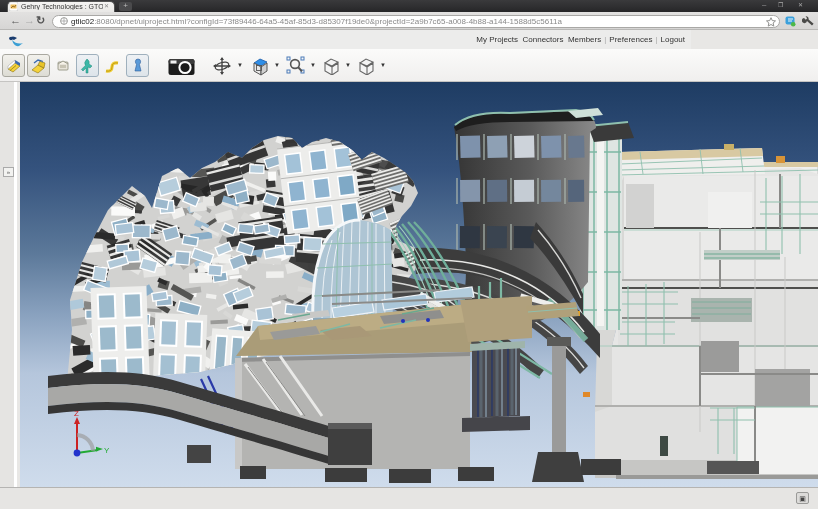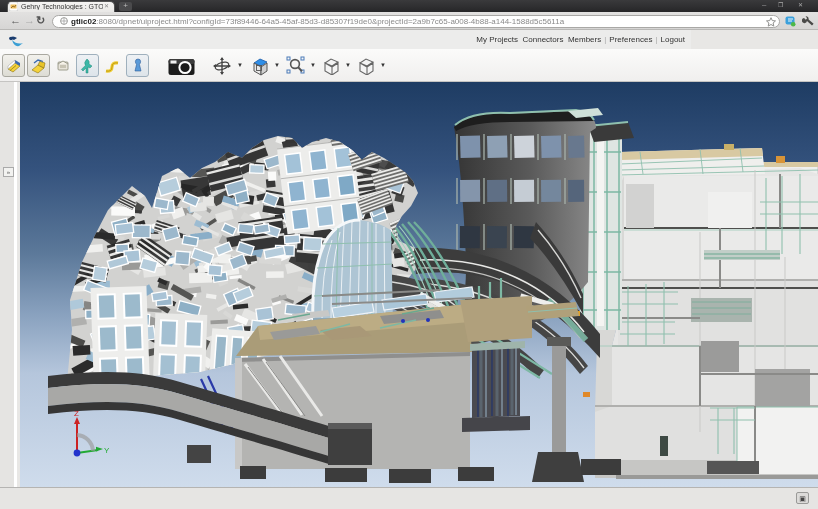--- a/index.html
+++ b/index.html
@@ -6,21 +6,21 @@
 .abs{position:absolute}
 #tabstrip{left:0;top:0;width:818px;height:12px;background:linear-gradient(#3a3a3c,#262628)}
 #tab{left:7px;top:1px;width:108px;height:11px;background:linear-gradient(#f5f4f3,#e9e8e6);border-radius:5px 5px 0 0;border:1px solid #555;border-bottom:none}
 #tabtitle{left:21px;top:3px;width:82px;font-size:7px;color:#333;white-space:nowrap;overflow:hidden}
 #tabx{left:104px;top:2px;font-size:6px;color:#888}
 #newtab{left:119px;top:2px;width:13px;height:9px;background:#4a4a4c;border-radius:2px;color:#bbb;font-size:8px;line-height:8px;text-align:center}
 .winctl{top:2px;color:#aaa;font-size:6px;line-height:7px}
 #addrrow{left:0;top:12px;width:818px;height:18px;background:linear-gradient(#e2e1e0,#d6d5d4);border-bottom:1px solid #b9b8b6}
 #addrfield{left:52px;top:2.5px;width:728px;height:13px;background:#fff;border:1px solid #a9a8a6;border-radius:7px}
 #urltext{left:71px;top:5px;font-size:8px;color:#8a8a8a;white-space:nowrap}
-#urltext b{color:#222;font-weight:bold}
+#urltext b{color:#222;font-weight:normal}
 .navarr{top:2px;font-size:11px;color:#555;line-height:13px}
 #hdr{left:0;top:30px;width:691px;height:19px;background:#ececeb}
 #menu{right:6px;top:5px;font-size:8px;color:#333}
 #menu .sep{color:#aaa;padding:0 3px}
 #tbar{left:0;top:49px;width:818px;height:33px;background:linear-gradient(#fbfbfa,#f0efee);border-bottom:1px solid #c5c4c2}
 .tbtn{top:5px;width:23px;height:23px;border:1px solid #a9a8a0;border-radius:3px;background:linear-gradient(#f2f1ec,#dddcd4)}
 #lstrip{left:0;top:82px;width:17px;height:405px;background:#e5e4e2;border-right:3px solid #fff}
 #collbtn{left:3px;top:85px;width:11px;height:10px;border:1px solid #aaa;background:#f2f2f0;font-size:6px;color:#555;text-align:center;line-height:9px}
 #sbar{left:0;top:487px;width:818px;height:22px;background:#e6e5e3;border-top:1px solid #b5b4b2}
 #sbtn{left:796px;top:4px;width:13px;height:12px;border:1px solid #9a9a98;background:#dcdbd9;border-radius:2px;font-size:7px;text-align:center;line-height:11px;color:#444}

